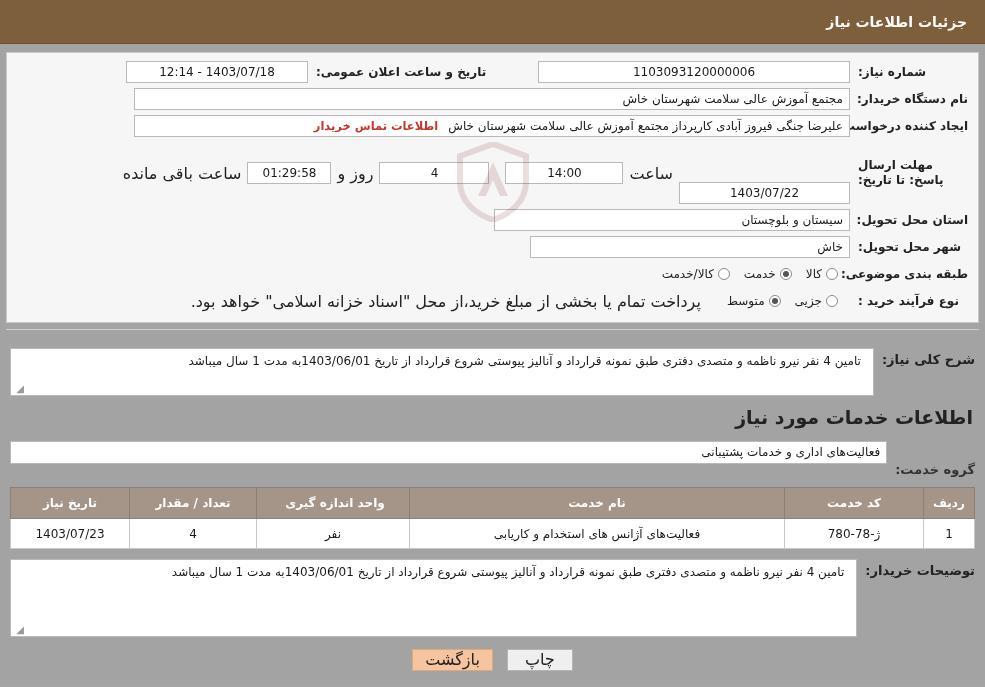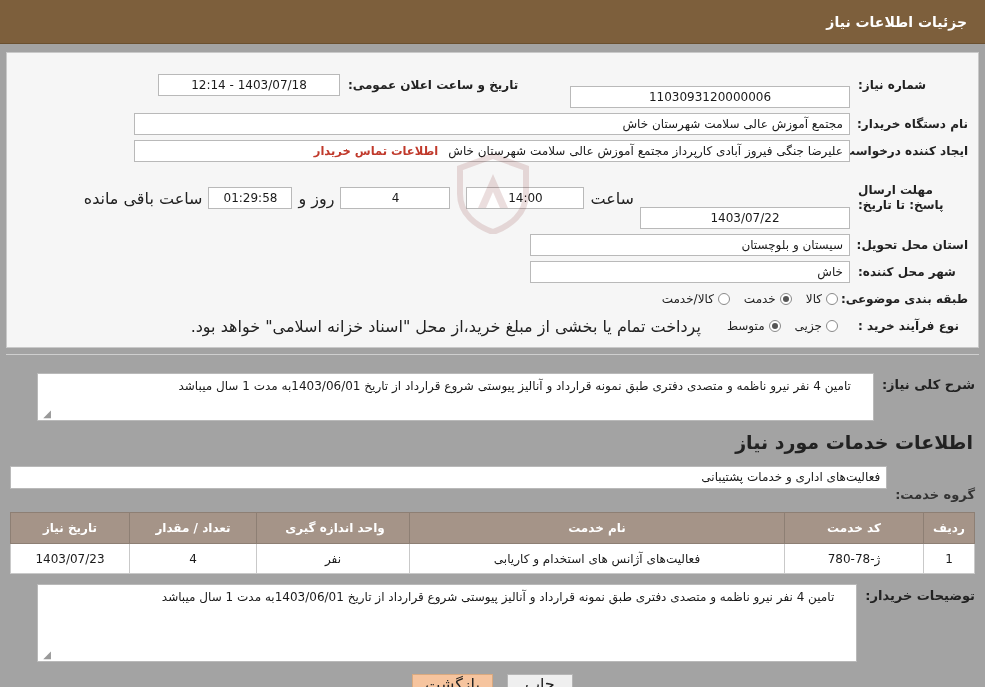--- a/index.html
+++ b/index.html
@@ -178,25 +178,24 @@
     padding-top: 4px;
     white-space: nowrap;
   }
   .textarea {
     flex: 1;
     border: 1px solid #b9b9b9;
     background: #fff;
     min-height: 46px;
     font-size: 12px;
     line-height: 1.55;
-    padding: 3px 22px 8px 6px;
+    padding: 3px 12px 8px 6px;
     box-sizing: border-box;
     position: relative;
     color: #1a1a1a;
-    margin-left: 27px;
   }
   .resize {
     position: absolute;
     left: 3px;
     bottom: 1px;
     width: 10px;
     height: 10px;
     color: #999;
     font-size: 10px;
     line-height: 10px;
@@ -293,57 +292,57 @@
       <div class="wm-inner">
         <svg width="74" height="80" viewBox="0 0 74 80">
           <path d="M37 2 L70 14 L70 40 C70 60 54 72 37 78 C20 72 4 60 4 40 L4 14 Z" fill="none" stroke="#7a1f1f" stroke-width="6"></path>
           <path d="M37 20 L52 54 L44 54 L37 38 L30 54 L22 54 Z" fill="#7a1f1f"></path>
         </svg>
       </div>
     </div>
 
     <div class="row">
       <div class="lbl lbl-w">شماره نیاز:</div>
-      <div class="field" style="width:280px;margin-top:25px;">1103093120000006</div>
+      <div class="field" style="width:312px;">1103093120000006</div>
       <div class="lbl" style="width:230px;text-align:left;">تاریخ و ساعت اعلان عمومی:</div>
       <div class="field" style="width:182px;">1403/07/18 - 12:14</div>
     </div>
 
     <div class="row">
       <div class="lbl lbl-w">نام دستگاه خریدار:</div>
       <div class="field right" style="width:716px;">مجتمع آموزش عالی سلامت شهرستان خاش</div>
     </div>
 
     <div class="row">
       <div class="lbl lbl-w">ایجاد کننده درخواست:</div>
       <div class="field right" style="width:716px;display:flex;align-items:center;justify-content:flex-start;gap:10px;">
         <span>علیرضا جنگی فیروز آبادی کارپرداز مجتمع آموزش عالی سلامت شهرستان خاش</span>
         <span class="link">اطلاعات تماس خریدار</span>
       </div>
     </div>
 
     <div class="row">
       <div class="lbl lbl-w" style="line-height:1.25;white-space:normal;">مهلت ارسال پاسخ: تا تاریخ:</div>
-      <div class="field" style="width:210px;margin-top:40px;">1403/07/22</div>
+      <div class="field" style="width:171px;margin-top:40px;">1403/07/22</div>
       <div class="inline-lbl">ساعت</div>
       <div class="field" style="width:118px;">14:00</div>
       <div style="width:16px;"></div>
       <div class="field" style="width:110px;">4</div>
       <div class="inline-lbl">روز و</div>
       <div class="field" style="width:84px;">01:29:58</div>
       <div class="inline-lbl">ساعت باقی مانده</div>
     </div>
 
     <div class="row">
       <div class="lbl lbl-w">استان محل تحویل:</div>
-      <div class="field right" style="width:320px;">سیستان و بلوچستان</div>
-    </div>
-
-    <div class="row">
-      <div class="lbl lbl-w">شهر محل کننده:</div>
+      <div class="field right" style="width:356px;">سیستان و بلوچستان</div>
+    </div>
+
+    <div class="row">
+      <div class="lbl lbl-w">شهر محل تحویل:</div>
       <div class="field right" style="width:320px;">خاش</div>
     </div>
 
     <div class="row">
       <div class="lbl lbl-w">طبقه بندی موضوعی:</div>
       <div class="radio-group" style="padding-right:12px;">
         <div class="radio-item">
           <span class="radio"></span>
           <span>کالا</span>
         </div>

